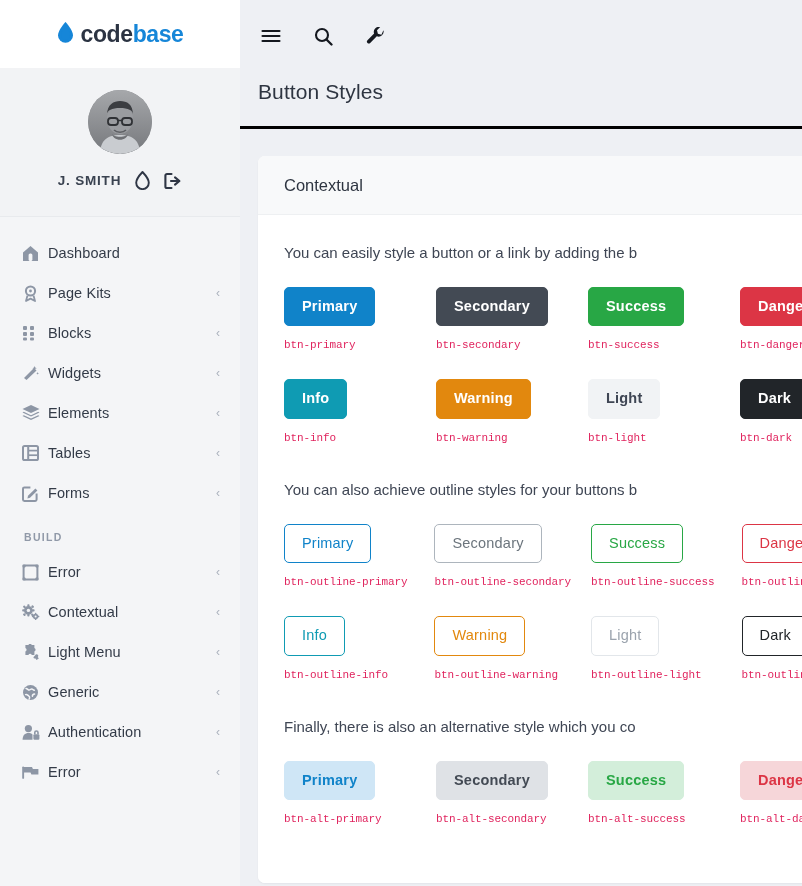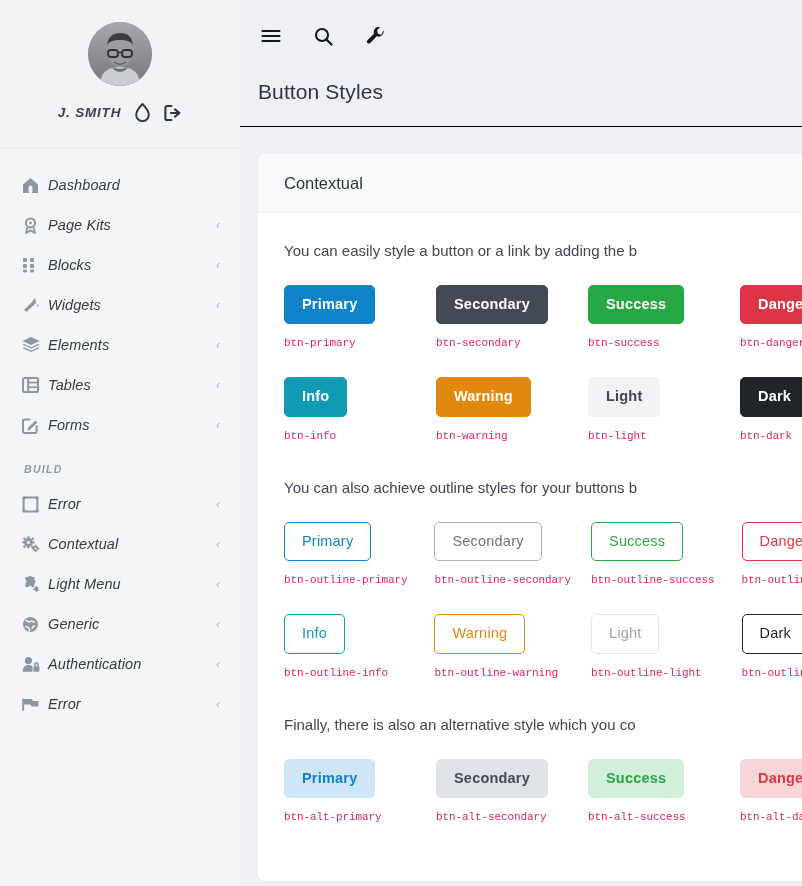--- a/index.html
+++ b/index.html
@@ -43,25 +43,25 @@
     width:64px; height:64px; border-radius:50%;
     overflow:hidden; background:#8d8f93;
     position:relative;
   }
   .avatar svg{display:block;}
   .userrow {
     margin-top:17px;
     display:flex; align-items:center; gap:14px;
   }
   .username {
-    font-size:13.5px; font-weight:700; color:#3a4250; letter-spacing:.8px;font-style:italic;
+    font-size:13.5px; font-weight:700; color:#3a4250; letter-spacing:.8px;
   }
   .uicon { display:flex; align-items:center; color:#2f3645; cursor:pointer; }
 
-  .nav { padding-top:16px;font-style:italic; }
+  .nav { padding-top:16px; }
   .nav-section {
     font-size:10.5px; font-weight:700; letter-spacing:1.3px;
     color:#9099a8; padding:18px 0 9px 24px; text-transform:uppercase;
   }
   .nav-item {
     display:flex; align-items:center;
     height:40px; padding:0 20px 0 22px;
     cursor:pointer; color:#3d4452;
   }
   .nav-ico {
@@ -79,21 +79,21 @@
   .topbar {
     height:72px; display:flex; align-items:center; gap:26px;
     padding-left:18px;
   }
   .topbar-btn {
     width:26px; height:26px; display:flex; align-items:center; justify-content:center;
     color:#14181f; cursor:pointer;
   }
   .page-head {
     padding:8px 0 22px 18px;
-    border-bottom:1px solid #000000;
+    border-bottom:3px solid #000000;
     margin-right:0;
   }
   .page-title { font-size:21px; color:#2e3541; font-weight:400; letter-spacing:.1px;}
 
   .card {
     margin:27px 0 0 18px;
     background:#ffffff;
     border-radius:7px;
     box-shadow:0 1px 2px rgba(16,24,40,.05);
     overflow:hidden;
@@ -136,20 +136,31 @@
   }
   .spacer-p { margin-top:6px; }
 </style>
 </head>
 <body>
 
 <div class="app">
 
   <aside class="sidebar">
 
+    <div class="brand">
+      <span class="brand-drop">
+        <svg width="17" height="21" viewBox="0 0 17 21">
+          <path d="M8.5 0 C8.5 0 1 8.2 1 13.2 A7.5 7.5 0 0 0 16 13.2 C16 8.2 8.5 0 8.5 0 Z" fill="#1686d8"></path>
+          <path d="M8.5 4.5 C8.5 4.5 4 9.6 4 13.2 A4.5 4.5 0 0 0 13 13.2 C13 9.6 8.5 4.5 8.5 4.5 Z" fill="#1686d8"></path>
+        </svg>
+      </span>
+      <span class="brand-text">
+        <span class="t1">code</span><span class="t2">base</span>
+      </span>
+    </div>
 
     <div class="userbox">
       <div class="avatar">
         <svg width="64" height="64" viewBox="0 0 64 64">
           <defs>
             <clipPath id="cc">
                 <circle cx="32" cy="32" r="32"></circle>
               </clipPath>
             <linearGradient id="bgg" x1="0" y1="0" x2="0" y2="1">
               <stop offset="0%" stop-color="#a6a8ab"></stop>

